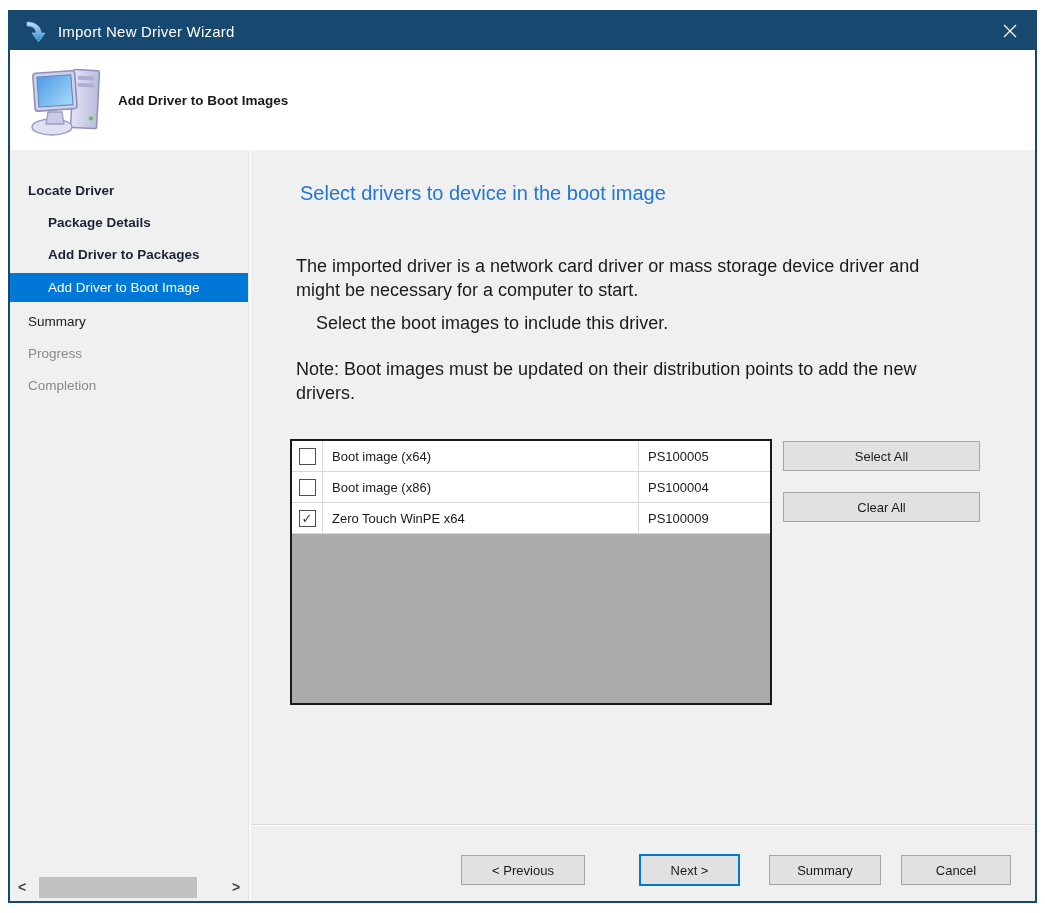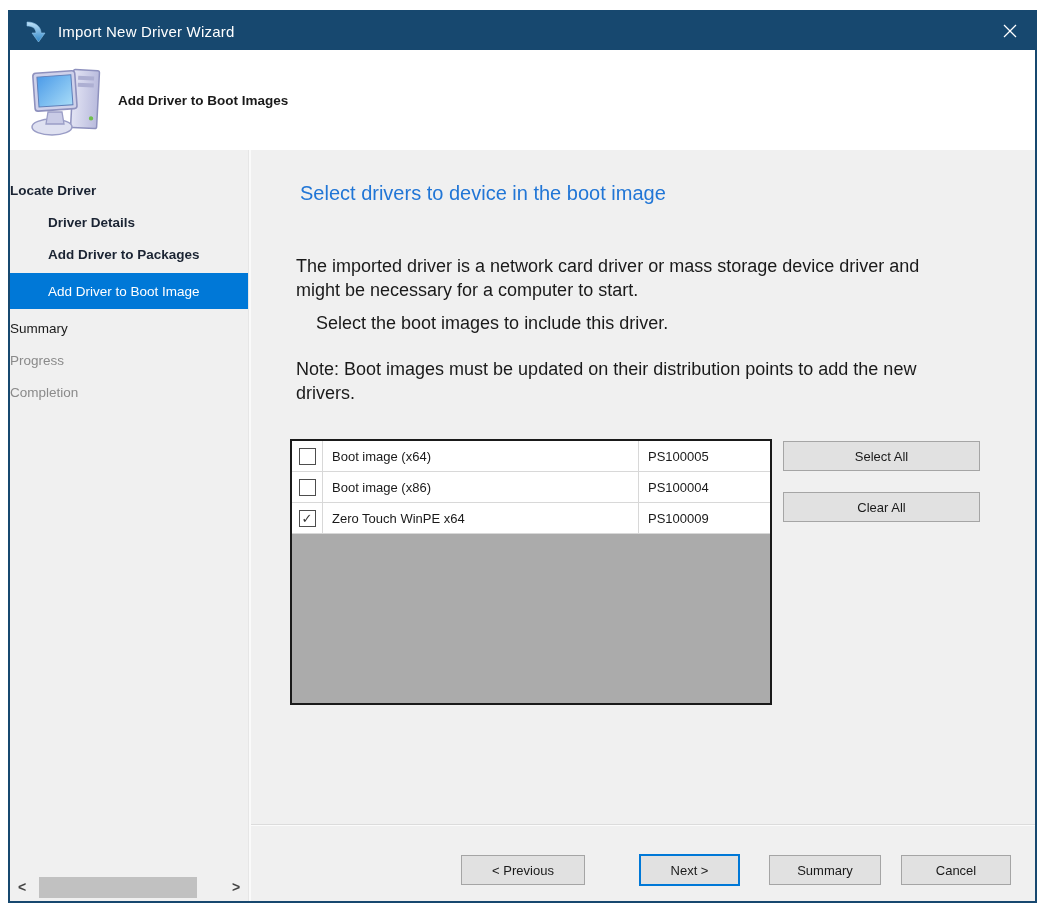--- a/index.html
+++ b/index.html
@@ -32,27 +32,27 @@
   .pc-icon { width:82px; height:84px; display:flex; align-items:center; justify-content:center; }
   .header-title { font-size:13.5px; font-weight:bold; color:#1a1a1a; margin-left:10px; }
   
   .body { flex:1; display:flex; min-height:0; }
   .sidebar { width:238px; background:#F0F0F0; position:relative; padding-top:24px; }
   .vsep { width:3px; background:#FAFAFA; border-left:1px solid #E6E6E6; }
   .nav-item {
     height:32px; display:flex; align-items:center;
     font-size:13.5px; color:#1a1a1a; white-space:nowrap; overflow:hidden;
   }
-  .nav-item.lvl0 { }
+  .nav-item.lvl0 { padding-left:18px; }
   .nav-item.lvl1 { padding-left:38px; }
   .nav-item.done { font-weight:bold; color:#1B2433; }
   .nav-item.disabled { color:#8A8A8A; }
   .nav-item.current {
     background:#0078D7; color:#ffffff; font-weight:normal;
-    height:36px; margin:3px 0;
+    height:29px; margin:3px 0;
   }
   
   .hscrollbar {
     position:absolute; left:1px; right:1px; bottom:1px; height:25px;
     display:flex; align-items:center; background:#F0F0F0;
   }
   .hscrollbar .arr {
     width:22px; text-align:center; font-size:14px; font-weight:bold; color:#444444;
     line-height:25px; user-select:none;
   }
@@ -164,21 +164,21 @@
           </g>
         </svg>
       </span>
       <span class="header-title">Add Driver to Boot Images</span>
     </div>
 
     <div class="body">
 
       <div class="sidebar">
         <div class="nav-item lvl0 done">Locate Driver</div>
-        <div class="nav-item lvl1 done">Driver Details</div>
+        <div class="nav-item lvl1 done">Package Details</div>
         <div class="nav-item lvl1 done">Add Driver to Packages</div>
         <div class="nav-item lvl1 current">Add Driver to Boot Image</div>
         <div class="nav-item lvl0">Summary</div>
         <div class="nav-item lvl0 disabled">Progress</div>
         <div class="nav-item lvl0 disabled">Completion</div>
 
         <div class="hscrollbar">
           <span class="arr">&lt;</span>
           <span class="thumb"></span>
           <span class="spacer"></span>

